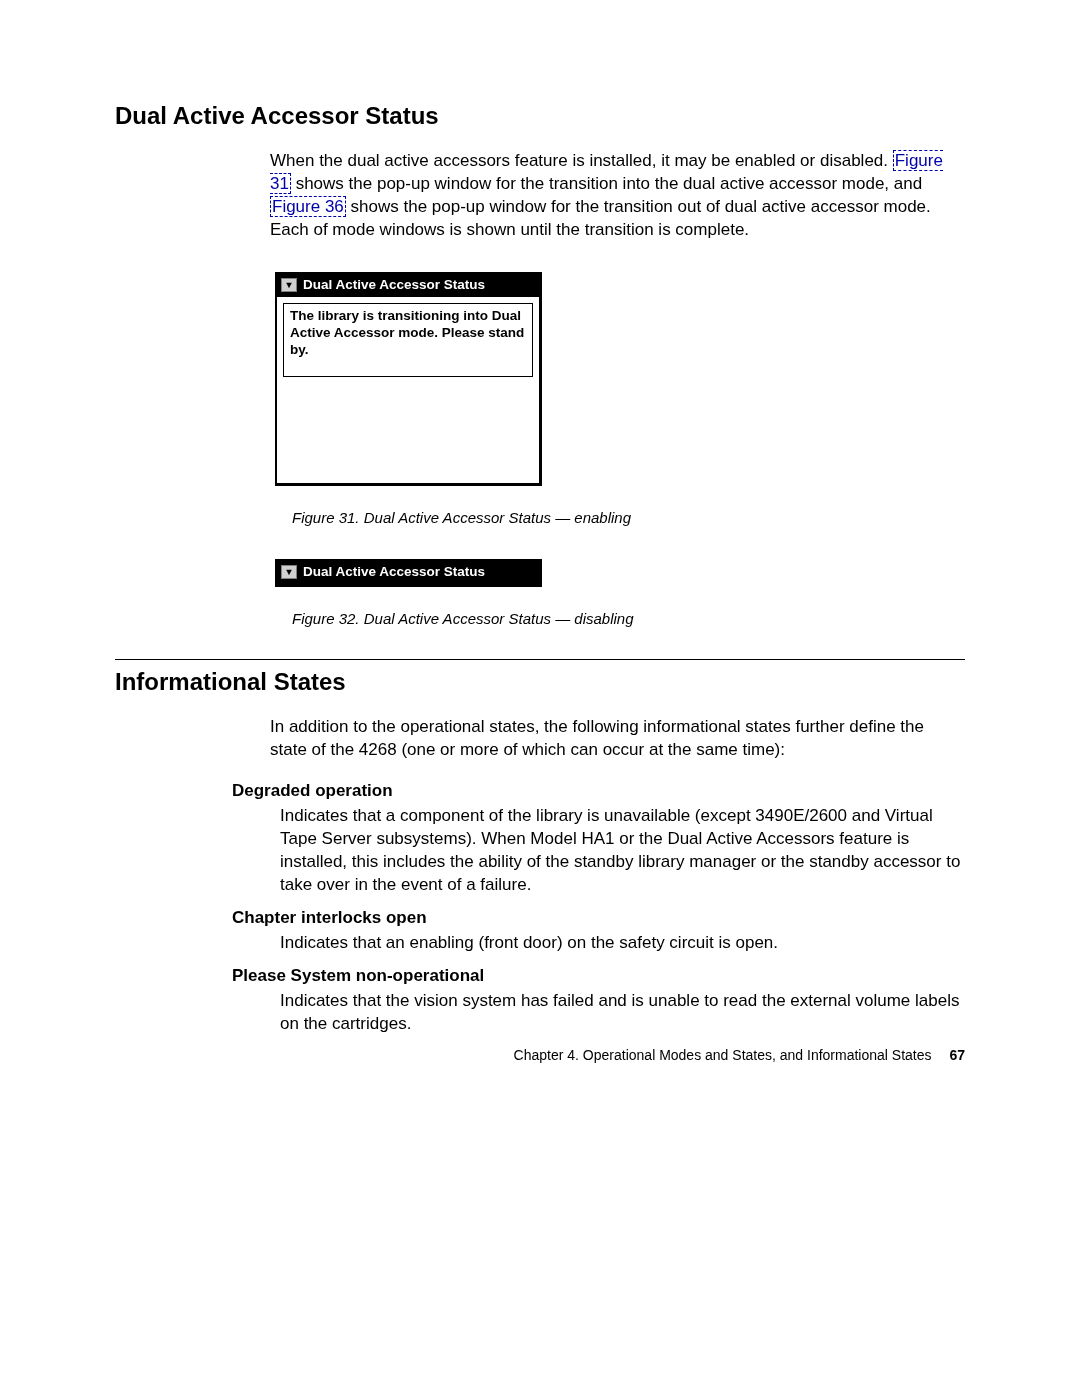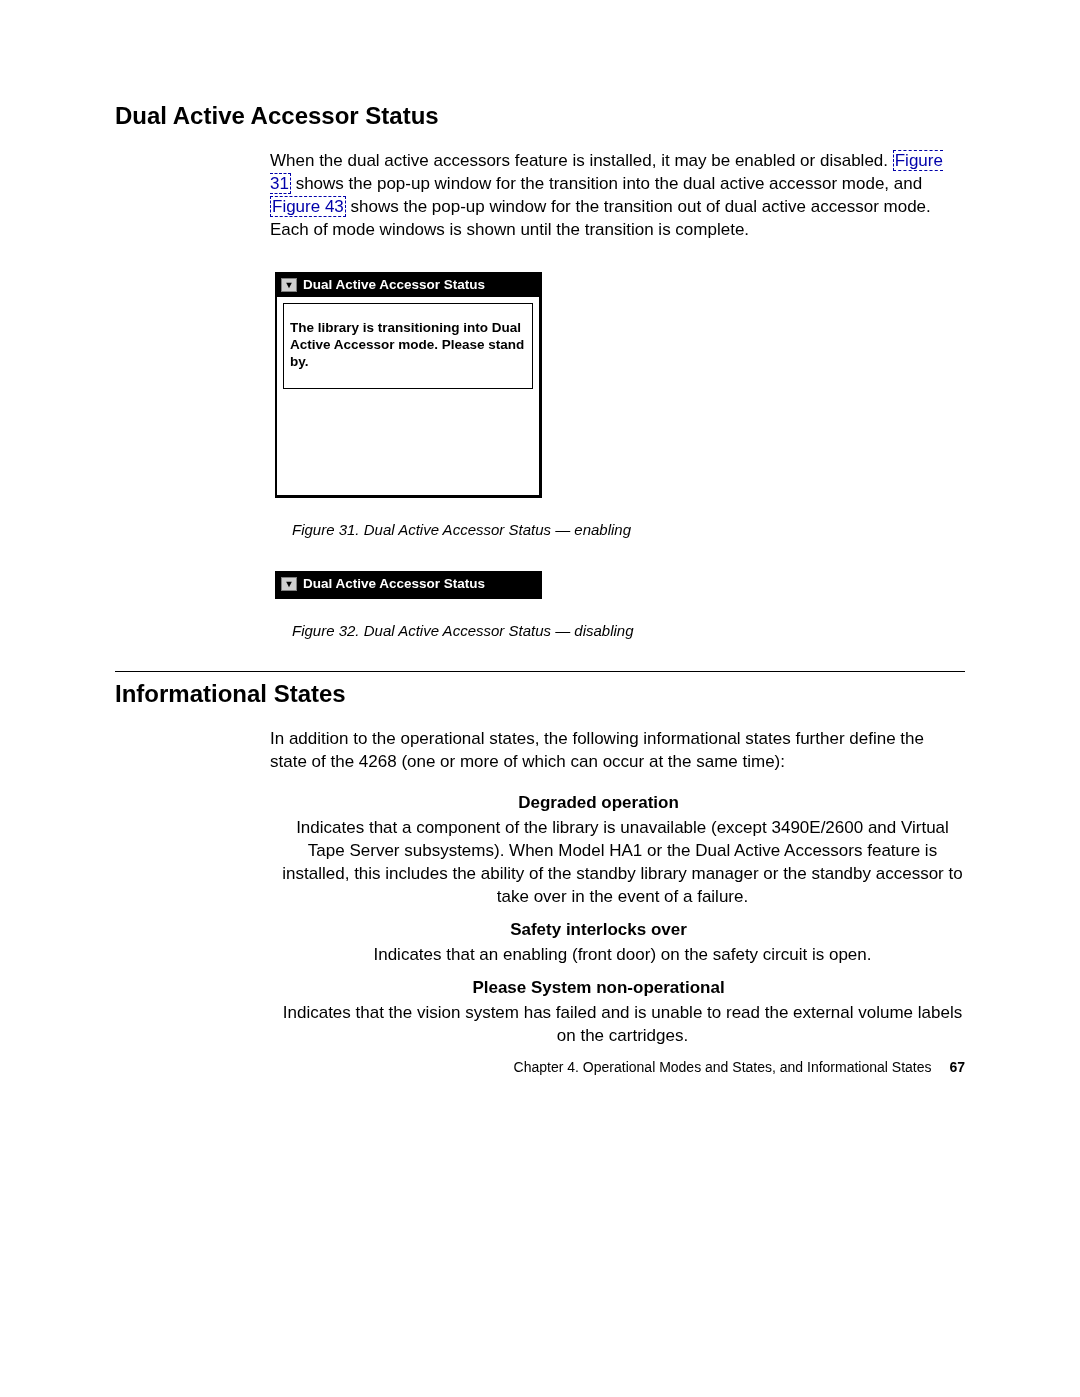--- a/index.html
+++ b/index.html
@@ -68,35 +68,35 @@
     justify-content: center;
     color: #000;
     font-size: 10px;
     line-height: 1;
   }
   .dlg-body {
     padding: 6px;
   }
   .dlg-inner {
     border: 1.5px solid #000;
-    padding: 16px 6px 6px 6px;
+    padding: 4px 6px 6px 6px;
     font-family: "Arial", sans-serif;
     font-weight: bold;
     font-size: 13.5px;
     line-height: 1.25;
     min-height: 62px;
   }
   .dlg-spacer { height: 100px; }
   .caption {
     font-style: italic;
     font-size: 15px;
     margin-top: 22px;
     margin-left: 17px;
   }
-  dl.states { margin: 8px 0 0 117px; text-align: center; }
+  dl.states { margin: 8px 0 0 117px; }
   dl.states dt {
     font-weight: bold;
     margin-top: 8px;
   }
   dl.states dd {
     margin: 2px 0 10px 48px;
   }
   .footer {
     text-align: right;
     font-size: 14px;
@@ -105,21 +105,21 @@
 </style>
 </head>
 <body>
 
 <h2 class="section">Dual Active Accessor Status</h2>
 
 <p class="bodytext">
   <span>When the dual active accessors feature is installed, it may be enabled or disabled. </span>
   <a class="ref" href="#">Figure 31</a>
   <span> shows the pop-up window for the transition into the dual active accessor mode, and </span>
-  <a class="ref" href="#">Figure 43</a>
+  <a class="ref" href="#">Figure 36</a>
   <span> shows the pop-up window for the transition out of dual active accessor mode. Each of mode windows is shown until the transition is complete.</span>
 </p>
 
 <div class="figwrap">
   <div class="dialog">
     <div class="dlg-title">
       <span class="sysmenu">▾</span>
       <span>Dual Active Accessor Status</span>
     </div>
     <div class="dlg-body">
@@ -142,21 +142,21 @@
 
 <hr class="rule">
 <h2 class="section">Informational States</h2>
 
 <p class="bodytext">In addition to the operational states, the following informational states further define the state of the 4268 (one or more of which can occur at the same time):</p>
 
 <dl class="states">
   <dt>Degraded operation</dt>
   <dd>Indicates that a component of the library is unavailable (except 3490E/2600 and Virtual Tape Server subsystems). When Model HA1 or the Dual Active Accessors feature is installed, this includes the ability of the standby library manager or the standby accessor to take over in the event of a failure.</dd>
 
-  <dt>Safety interlocks over</dt>
+  <dt>Chapter interlocks open</dt>
   <dd>Indicates that an enabling (front door) on the safety circuit is open.</dd>
 
   <dt>Please System non-operational</dt>
   <dd>Indicates that the vision system has failed and is unable to read the external volume labels on the cartridges.</dd>
 </dl>
 
 <div class="footer">
   <span>Chapter 4. Operational Modes and States, and Informational States</span>
   <span class="pnum">67</span>
 </div>

